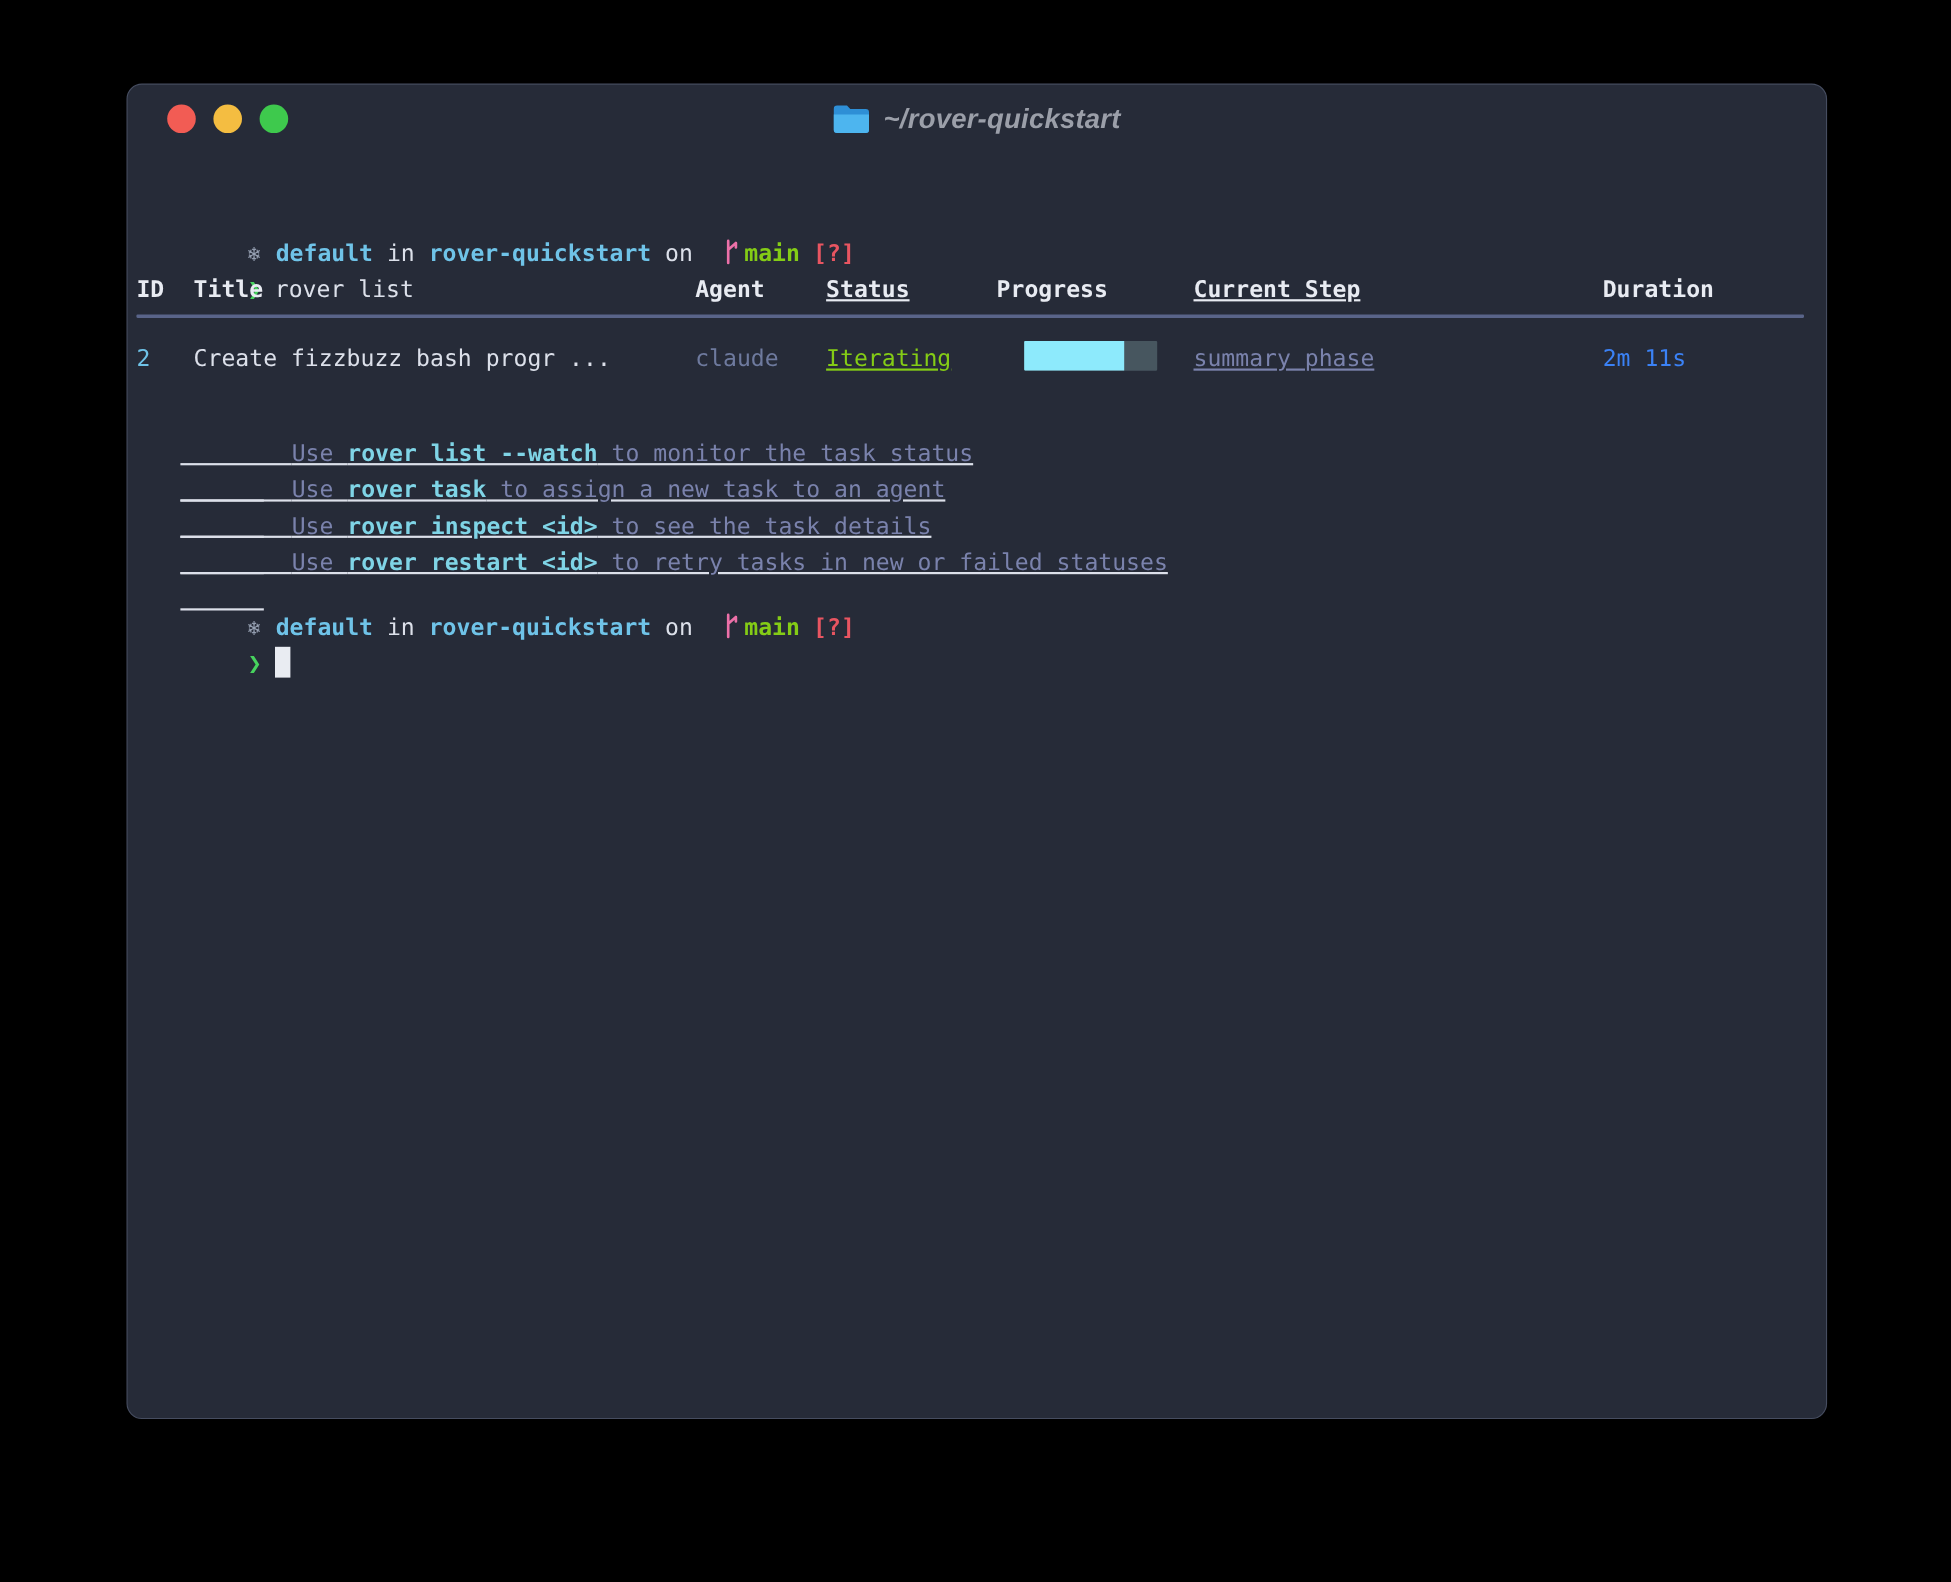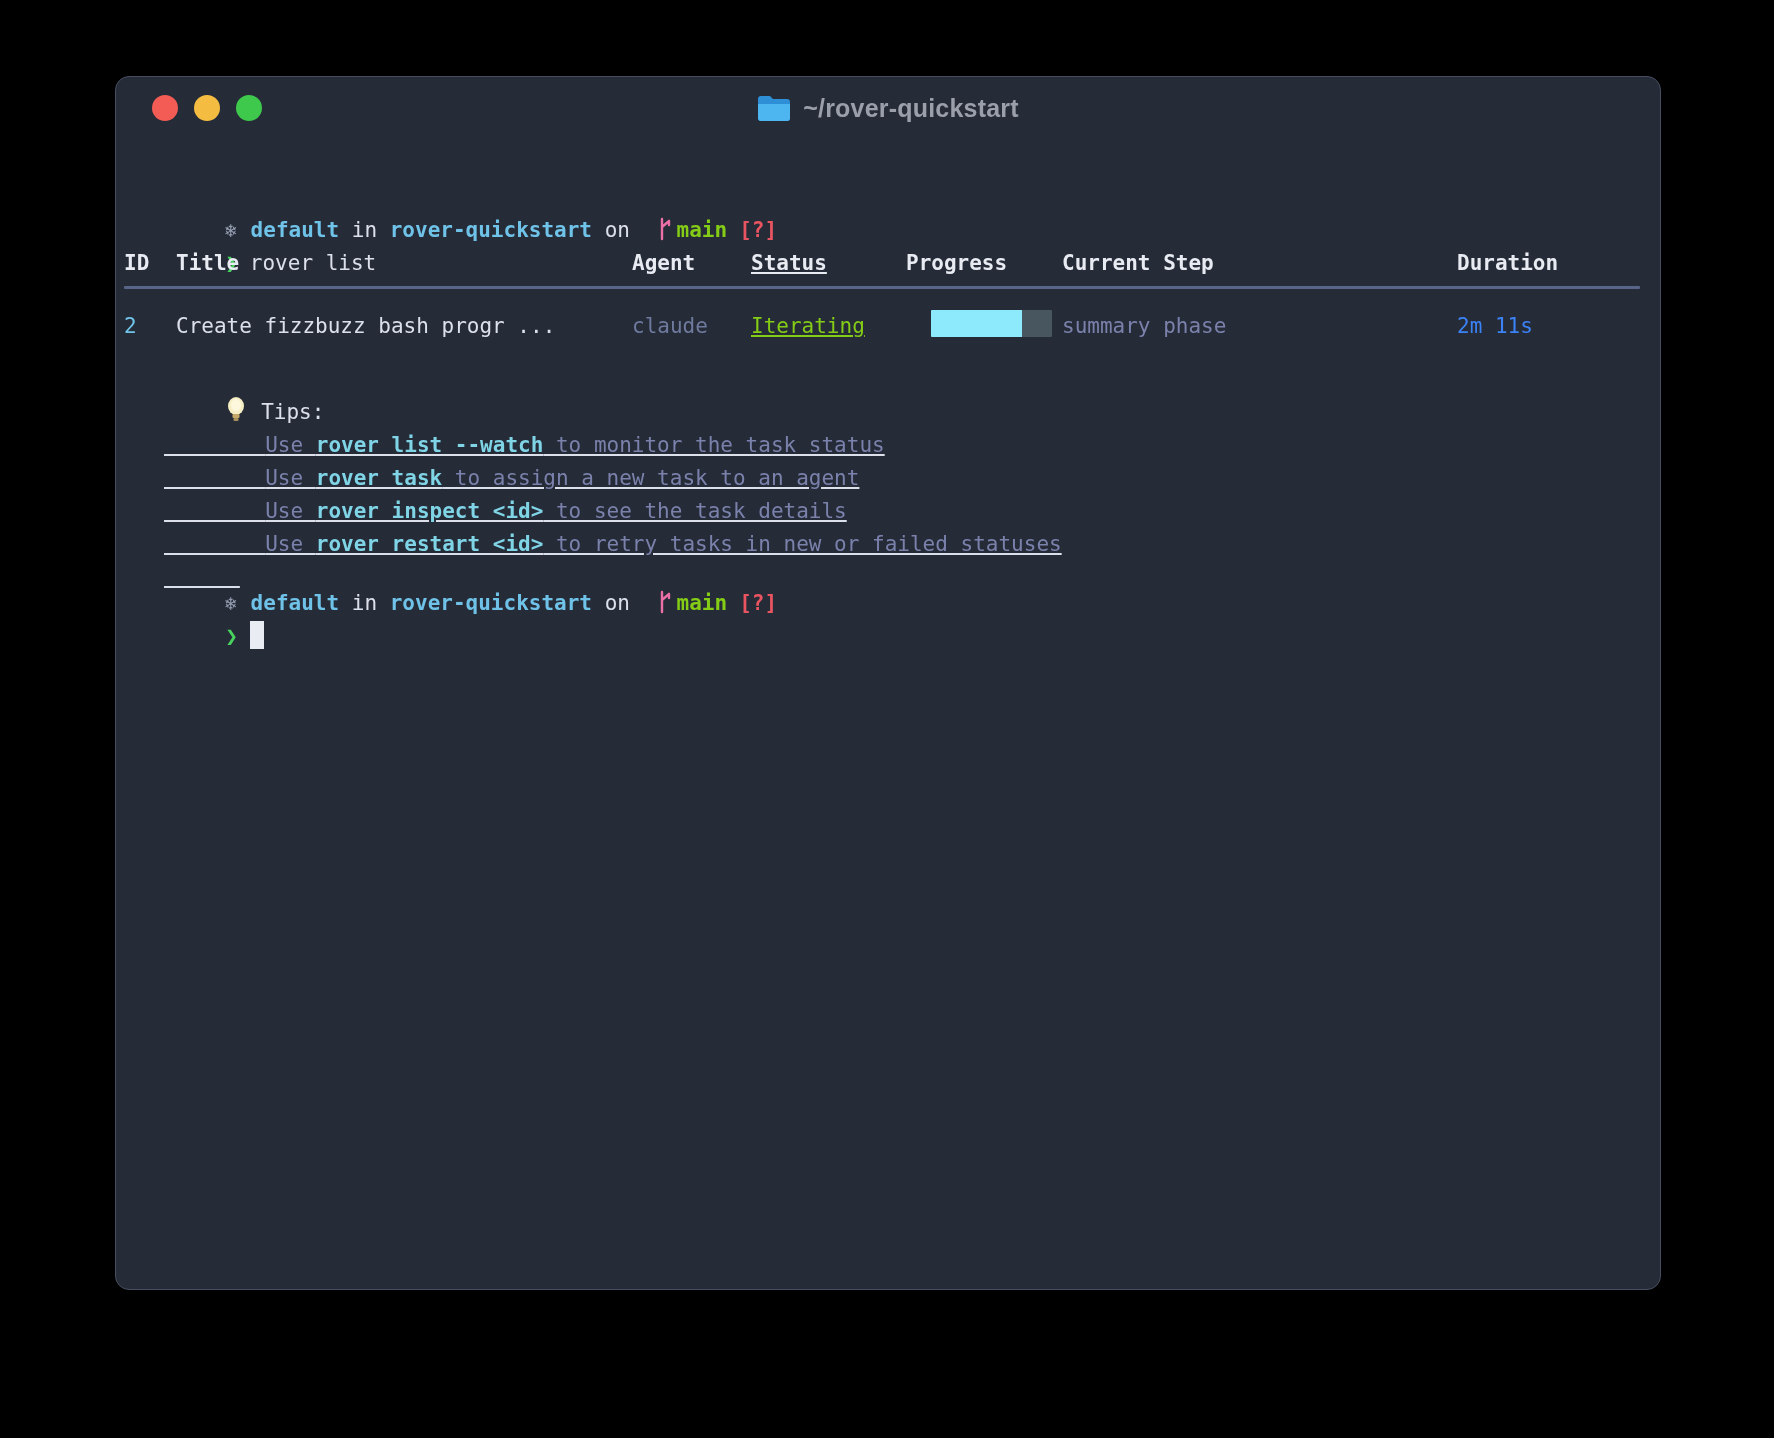--- a/index.html
+++ b/index.html
@@ -10,20 +10,21 @@
   .window {
     position: absolute; left: 115px; top: 76px; width: 1546px; height: 1214px;
     background: #262b38; border: 1px solid #464d60; border-radius: 14px;
     box-shadow: 0 22px 60px rgba(0,0,0,.75);
     overflow: hidden;
   }
 
   .titlebar {
     position: relative; height: 62px; display: flex; align-items: center;
     padding: 0 36px;
+    font-style: italic;
   }
   .lights { display: flex; gap: 16px; align-items: center; }
   .light { width: 26px; height: 26px; border-radius: 50%; display: inline-block; }
   .light.red    { background: #f25c54; }
   .light.yellow { background: #f4bd41; }
   .light.green  { background: #3ec94d; }
 
   .title-wrap {
     position: absolute; left: 0; right: 0; top: 0; height: 62px;
     display: flex; align-items: center; justify-content: center; gap: 12px;
@@ -58,21 +59,21 @@
   .branch-icon { display: inline-block; vertical-align: -4px; margin: 0 4px 0 14px; }
   .sp { display: inline-block; width: 12px; }
 
   
   .trow span { position: absolute; top: 0; }
   .col-id   { left: 0; }
   .col-title{ left: 52px; }
   .col-agent{ left: 508px; }
   .col-status{ left: 627px; text-decoration: underline; }
   .col-progress{ left: 782px; }
-  .col-step { left: 938px; }
+  .col-step { left: 961px; text-decoration: underline; }
   .col-dur  { left: 1333px; }
 
   .sep {
     height: 3px; width: 1516px; background: #596489;
     margin: 6px 0 21px 0; border-radius: 1px;
   }
 
   .progress-track {
     position: absolute; left: 807px; top: 3px; width: 121px; height: 27px;
     background: #47565f; border-radius: 1px; overflow: hidden;
@@ -140,28 +141,20 @@
         <span class="fg col-title">Create fizzbuzz bash progr ...</span>
         <span class="muted2 col-agent">claude</span>
         <span class="pink col-status">Iterating</span>
         <span class="progress-track"><span class="progress-fill" style="width: 75%;"></span></span>
         <span class="muted col-step">summary phase</span>
         <span class="blue col-dur">2m 11s</span>
       </div>
 
       <div class="gap-sm"></div>
 
-      <div class="line">
-        <svg class="bulb-icon" width="22" height="28" viewBox="0 0 22 28">
-          <ellipse cx="11" cy="10" rx="8" ry="9" fill="#f6eec4"></ellipse>
-          <ellipse cx="11" cy="9" rx="5" ry="6" fill="#fdf8dd"></ellipse>
-          <rect x="7.5" y="18" width="7" height="4" rx="1" fill="#c5a96a"></rect>
-          <rect x="8.5" y="22" width="5" height="3" rx="1" fill="#a8905a"></rect>
-        </svg><span class="fg">Tips:</span>
-      </div>
 
       <div class="line tips-indent">
         <span class="muted">Use </span><span class="cyan2 bold">rover list --watch</span><span class="muted"> to monitor the task status</span>
       </div>
       <div class="line tips-indent">
         <span class="muted">Use </span><span class="cyan2 bold">rover task</span><span class="muted"> to assign a new task to an agent</span>
       </div>
       <div class="line tips-indent">
         <span class="muted">Use </span><span class="cyan2 bold">rover inspect &lt;id&gt;</span><span class="muted"> to see the task details</span>
       </div>

